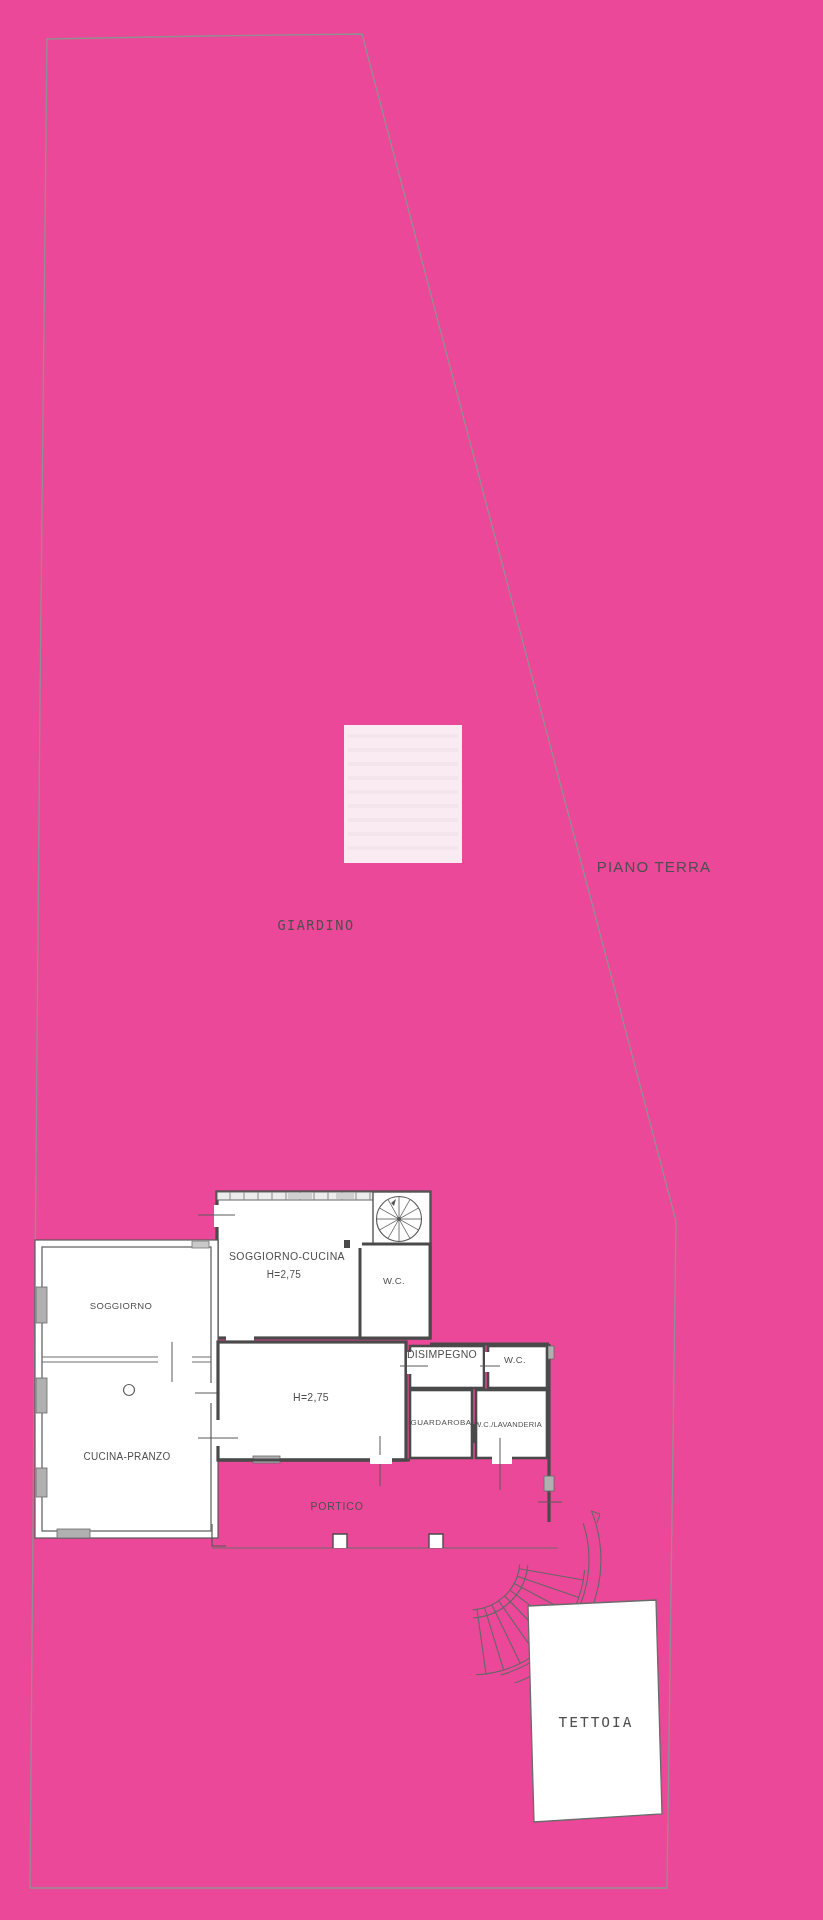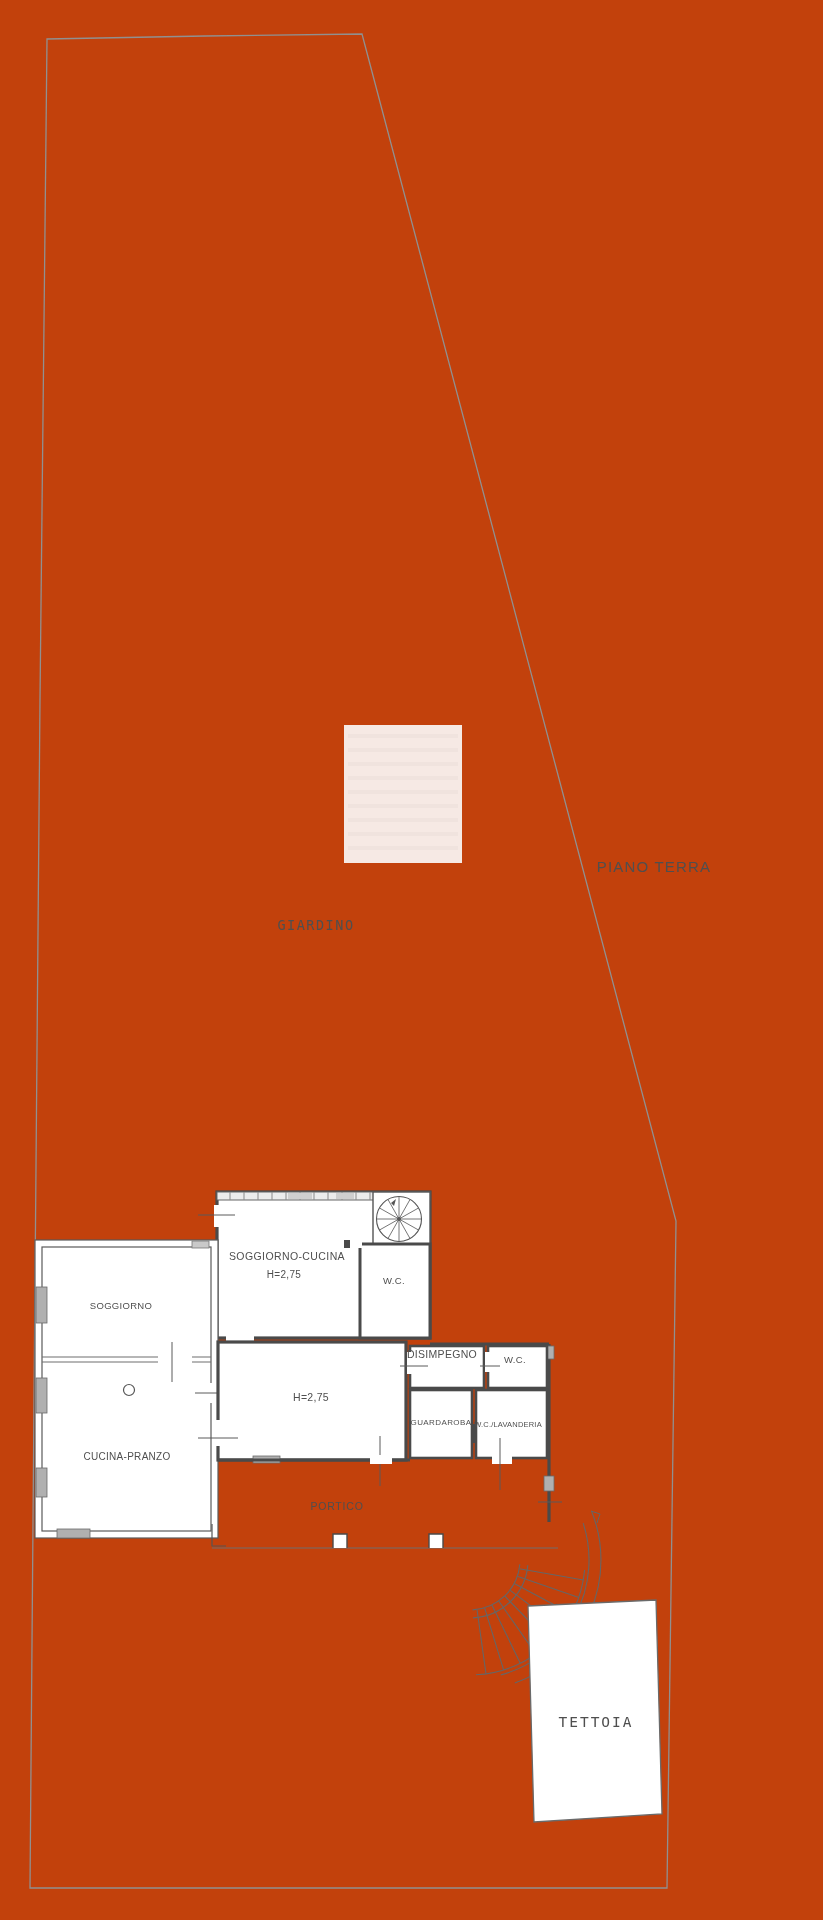--- a/index.html
+++ b/index.html
@@ -1,16 +1,16 @@
 <!DOCTYPE html>
 <html><head>
 <meta charset="utf-8">
 <style>
   html,body{margin:0;padding:0;background:#ffffff;}
-  .canvas{position:relative;width:823px;height:1920px;background:#c2410c;overflow:hidden;text-align:center;}
+  .canvas{position:relative;width:823px;height:1920px;background:#ec4899;overflow:hidden;text-align:center;}
   svg{display:block;}
   text{fill:#4f4f4f;}
   .t-sans{font-family:"Liberation Sans", sans-serif;}
   .t-mono{font-family:"DejaVu Sans Mono", monospace;}
   .wall{stroke:#4a4a4a;fill:#ffffff;}
   .wall-line{stroke:#4a4a4a;fill:none;}
   .thin{stroke:#6e6e6e;fill:none;stroke-width:1.1;}
   .bnd{stroke:#909090;fill:none;stroke-width:1.3;}
   .slat{fill:#b0b0b0;stroke:#6a6a6a;stroke-width:0.8;}
   .tick{stroke:#5a5a5a;stroke-width:1;}

